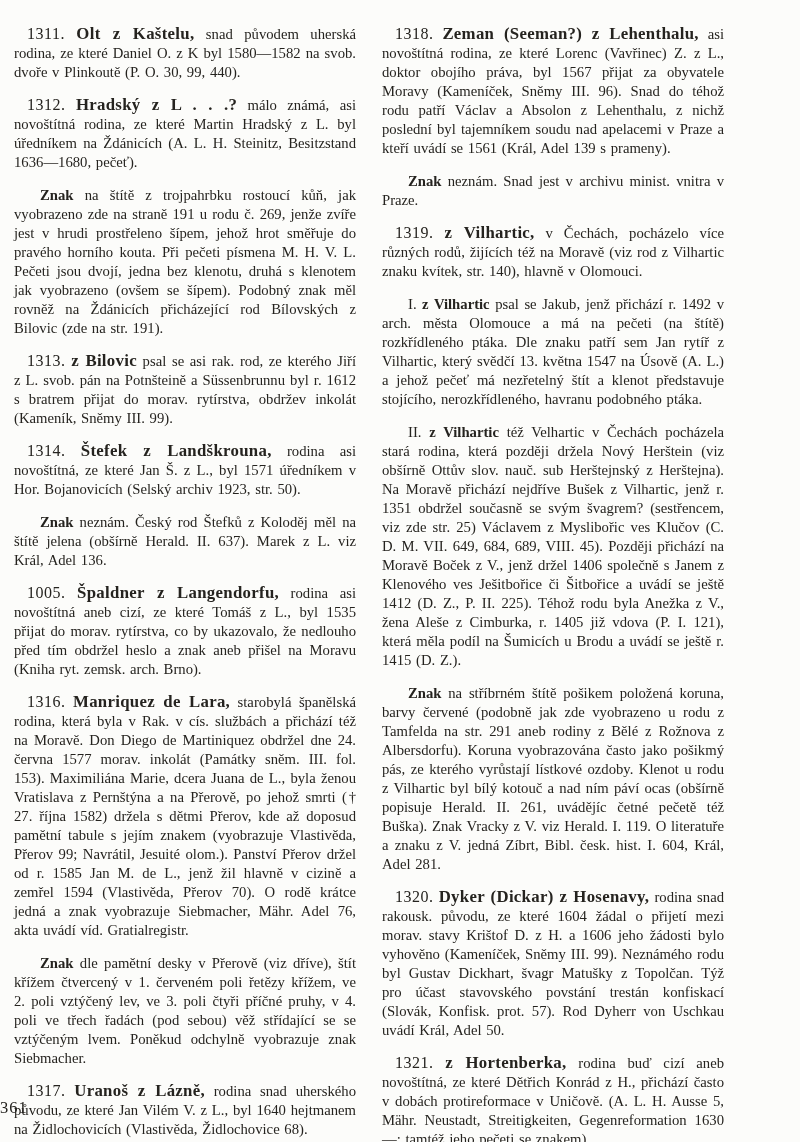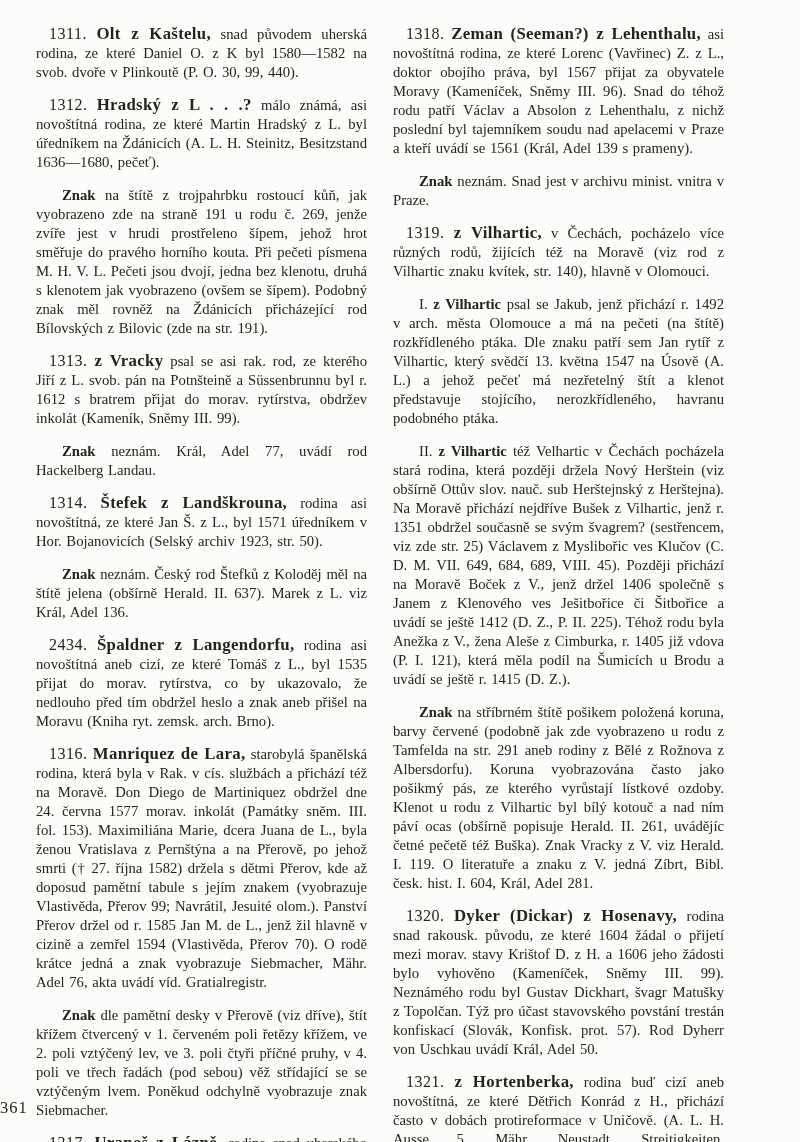--- a/index.html
+++ b/index.html
@@ -13,21 +13,21 @@
     color: #25231f;
     font-family: "Liberation Serif", "DejaVu Serif", serif;
     overflow: hidden;
     position: relative;
   }
   .page {
     width: 740px;
     height: 1142px;
     position: relative;
     box-sizing: border-box;
-    padding: 24px 16px 0 36px;
+    padding: 24px 16px 0 14px;
   }
   .cols {
     display: flex;
     gap: 26px;
   }
   .col {
     width: 369px;
     box-sizing: border-box;
   }
   .entry {
@@ -76,29 +76,28 @@
   <div class="cols">
     <div class="col">
         <article class="entry">
           <p class="head"><span class="num">1311.</span> <span class="ename">Olt z Kaštelu,</span> <span class="intro">snad původem uherská rodina, ze které Daniel O. z K byl 1580—1582 na svob. dvoře v Plinkoutě (P. O. 30, 99, 440).</span></p>
         </article>
         <article class="entry">
           <p class="head"><span class="num">1312.</span> <span class="ename">Hradský z L . . .?</span> <span class="intro">málo známá, asi novoštítná rodina, ze které Martin Hradský z L. byl úředníkem na Ždánicích (A. L. H. Steinitz, Besitzstand 1636—1680, pečeť).</span></p>
           <p class="para"><span class="lead">Znak</span><span> na štítě z trojpahrbku rostoucí kůň, jak vyobrazeno zde na straně 191 u rodu č. 269, jenže zvíře jest v hrudi prostřeleno šípem, jehož hrot směřuje do pravého horního kouta. Při pečeti písmena M. H. V. L. Pečeti jsou dvojí, jedna bez klenotu, druhá s klenotem jak vyobrazeno (ovšem se šípem). Podobný znak měl rovněž na Ždánicích přicházející rod Bílovských z Bilovic (zde na str. 191).</span></p>
         </article>
         <article class="entry">
-          <p class="head"><span class="num">1313.</span> <span class="ename">z Vracky</span> <span class="intro">psal se asi rak. rod, ze kterého Jiří z L. svob. pán na Potnšteině a Süssenbrunnu byl r. 1612 s bratrem přijat do morav. rytírstva, obdržev inkolát (Kameník, Sněmy III. 99).</span></p>
-          <p class="para"><span class="lead">Znak</span><span> neznám. Král, Adel 77, uvádí rod Hackelberg Landau.</span></p>
+          <p class="head"><span class="num">1313.</span> <span class="ename">z Bilovic</span> <span class="intro">psal se asi rak. rod, ze kterého Jiří z L. svob. pán na Potnšteině a Süssenbrunnu byl r. 1612 s bratrem přijat do morav. rytírstva, obdržev inkolát (Kameník, Sněmy III. 99).</span></p>
         </article>
         <article class="entry">
           <p class="head"><span class="num">1314.</span> <span class="ename">Štefek z Landškrouna,</span> <span class="intro">rodina asi novoštítná, ze které Jan Š. z L., byl 1571 úředníkem v Hor. Bojanovicích (Selský archiv 1923, str. 50).</span></p>
           <p class="para"><span class="lead">Znak</span><span> neznám. Český rod Štefků z Koloděj měl na štítě jelena (obšírně Herald. II. 637). Marek z L. viz Král, Adel 136.</span></p>
         </article>
         <article class="entry">
-          <p class="head"><span class="num">2434.</span> <span class="ename">Špaldner z Langendorfu,</span> <span class="intro">rodina asi novoštítná aneb cizí, ze které Tomáš z L., byl 1535 přijat do morav. rytírstva, co by ukazovalo, že nedlouho před tím obdržel heslo a znak aneb přišel na Moravu (Kniha ryt. zemsk. arch. Brno).</span></p>
+          <p class="head"><span class="num">1005.</span> <span class="ename">Špaldner z Langendorfu,</span> <span class="intro">rodina asi novoštítná aneb cizí, ze které Tomáš z L., byl 1535 přijat do morav. rytírstva, co by ukazovalo, že nedlouho před tím obdržel heslo a znak aneb přišel na Moravu (Kniha ryt. zemsk. arch. Brno).</span></p>
         </article>
         <article class="entry">
           <p class="head"><span class="num">1316.</span> <span class="ename">Manriquez de Lara,</span> <span class="intro">starobylá španělská rodina, která byla v Rak. v cís. službách a přichází též na Moravě. Don Diego de Martiniquez obdržel dne 24. června 1577 morav. inkolát (Památky sněm. III. fol. 153). Maximiliána Marie, dcera Juana de L., byla ženou Vratislava z Pernštýna a na Přerově, po jehož smrti († 27. října 1582) držela s dětmi Přerov, kde až doposud pamětní tabule s jejím znakem (vyobrazuje Vlastivěda, Přerov 99; Navrátil, Jesuité olom.). Panství Přerov držel od r. 1585 Jan M. de L., jenž žil hlavně v cizině a zemřel 1594 (Vlastivěda, Přerov 70). O rodě krátce jedná a znak vyobrazuje Siebmacher, Mähr. Adel 76, akta uvádí víd. Gratialregistr.</span></p>
           <p class="para"><span class="lead">Znak</span><span> dle pamětní desky v Přerově (viz dříve), štít křížem čtvercený v 1. červeném poli řetězy křížem, ve 2. poli vztýčený lev, ve 3. poli čtyři příčné pruhy, v 4. poli ve třech řadách (pod sebou) věž střídající se se vztýčeným lvem. Poněkud odchylně vyobrazuje znak Siebmacher.</span></p>
         </article>
         <article class="entry">
           <p class="head"><span class="num">1317.</span> <span class="ename">Uranoš z Lázně,</span> <span class="intro">rodina snad uherského původu, ze které Jan Vilém V. z L., byl 1640 hejtmanem na Židlochovicích (Vlastivěda, Židlochovice 68).</span></p>
         </article>
       </div>
     <div class="col">

